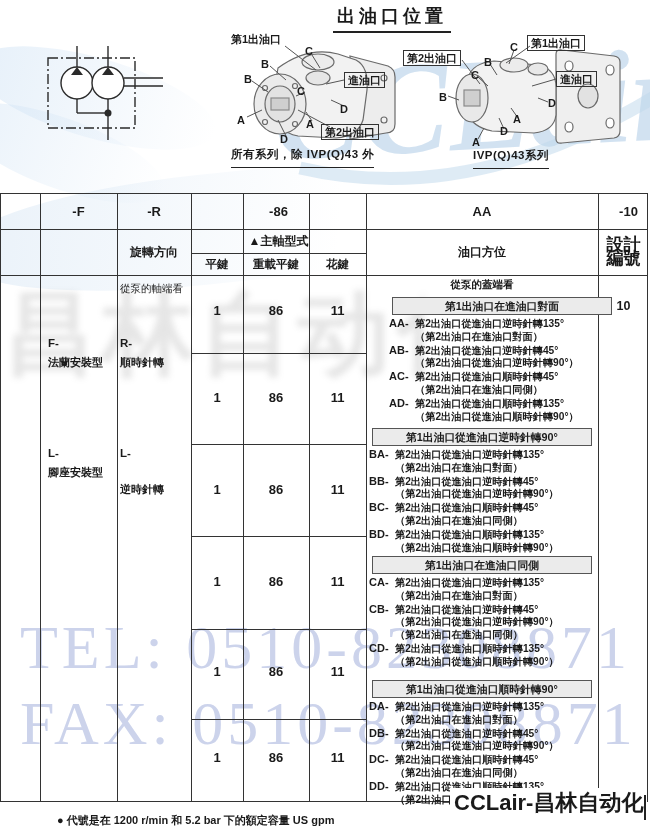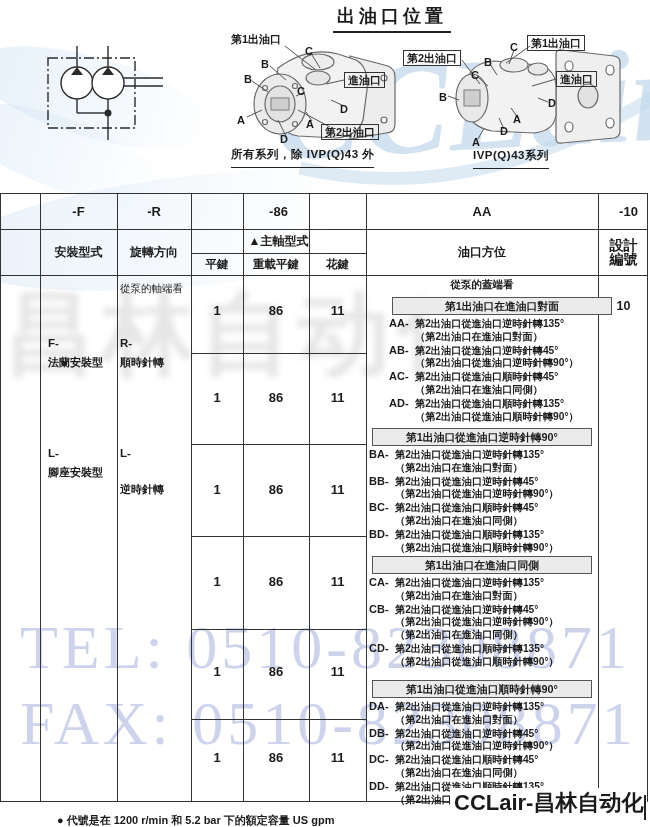--- a/index.html
+++ b/index.html
@@ -43,21 +43,21 @@
   
   #tbl{position:absolute;left:0;top:193px;width:648px;height:609px;z-index:2;
        border:1.5px solid #333;box-sizing:border-box;}
   .vl{position:absolute;top:0;width:1px;height:100%;background:#333;}
   .hl{position:absolute;height:1px;background:#333;}
   .cell{position:absolute;display:flex;align-items:center;justify-content:center;
         text-align:center;font-weight:bold;}
   .code{font-size:13px;}
   .hdr{font-size:12px;}
   .hdr-sub{font-size:11.5px;}
-  .hdr-design{font-size:14px;line-height:14px;white-space:pre-line;}
+  .hdr-design{font-size:17px;line-height:14px;white-space:pre-line;}
   .side-txt{position:absolute;font-size:11px;line-height:13px;font-weight:600;}
   .side-code{font-weight:bold;font-size:11.5px;}
   .shaft-val{position:absolute;height:18px;line-height:18px;text-align:center;
              font-size:13px;font-weight:bold;}
 
   
   #ports-body{position:absolute;left:365px;top:81px;width:232px;height:527px;}
   .ports-view{margin-top:3px;text-align:center;font-size:10.5px;font-weight:bold;}
   .sec{position:absolute;left:0;width:100%;}
   .sec-header{margin:0 6px;height:16px;line-height:16px;text-align:center;
@@ -218,21 +218,20 @@
     <div class="hl" style="left:190px;width:175px;top:342px;"></div>
     <div class="hl" style="left:190px;width:175px;top:435px;"></div>
     <div class="hl" style="left:190px;width:175px;top:525px;"></div>
 
     <div class="cell code" style="left:39px;top:0;width:77px;height:35px;">-F</div>
     <div class="cell code" style="left:116px;top:0;width:74px;height:35px;">-R</div>
     <div class="cell code" style="left:190px;top:0;width:175px;height:35px;">-86</div>
     <div class="cell code" style="left:365px;top:0;width:232px;height:35px;">AA</div>
     <div class="cell code" style="left:597px;top:0;width:61px;height:35px;">-10</div>
 
-    <div class="cell hdr" style="left:39px;top:35px;width:77px;height:46px;">安裝型式</div>
     <div class="cell hdr" style="left:190px;top:35px;width:175px;height:24px;">▲主軸型式</div>
     <div class="cell hdr" style="left:116px;top:35px;width:74px;height:46px;">旋轉方向</div>
     <div class="cell hdr-sub cell" style="left:190px;top:59px;width:52px;height:22px;">平鍵</div>
     <div class="cell hdr-sub cell" style="left:242px;top:59px;width:66px;height:22px;">重載平鍵</div>
     <div class="cell hdr-sub cell" style="left:308px;top:59px;width:57px;height:22px;">花鍵</div>
     <div class="cell hdr" style="left:365px;top:35px;width:232px;height:46px;">油口方位</div>
     <div class="cell hdr-design" style="left:597px;top:35px;width:51px;height:46px;">設計
 編號</div>
 
     <div class="side-txt side-code" style="left:47px;top:143px;">F-</div>

